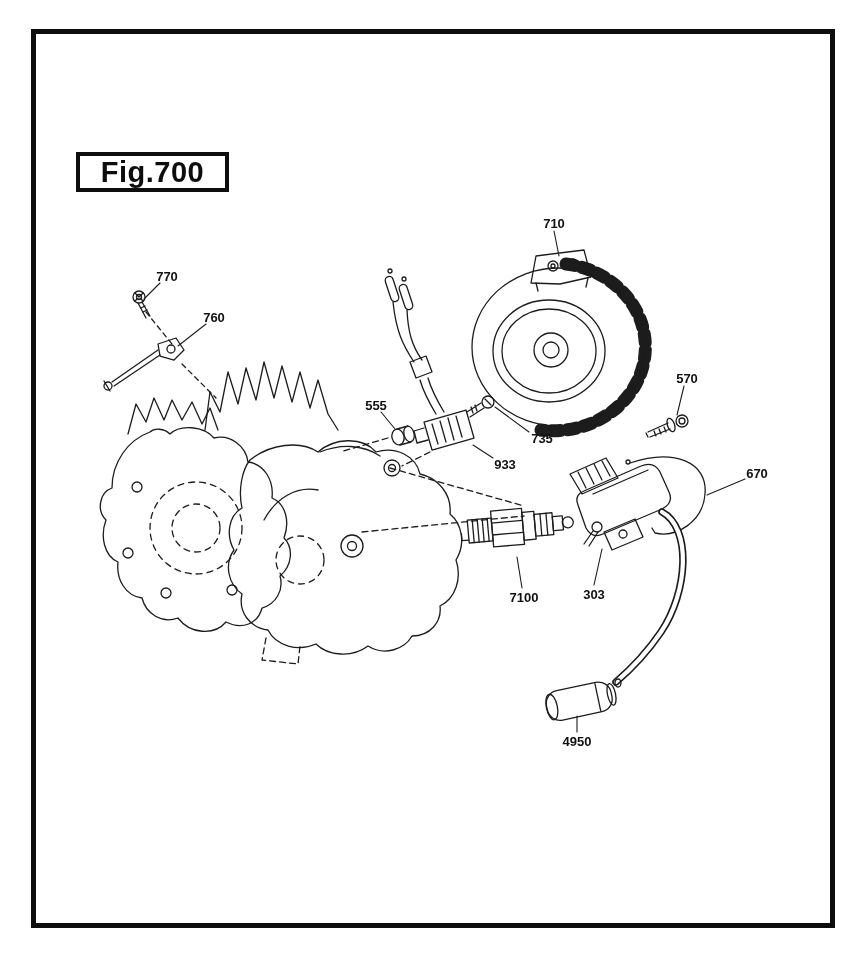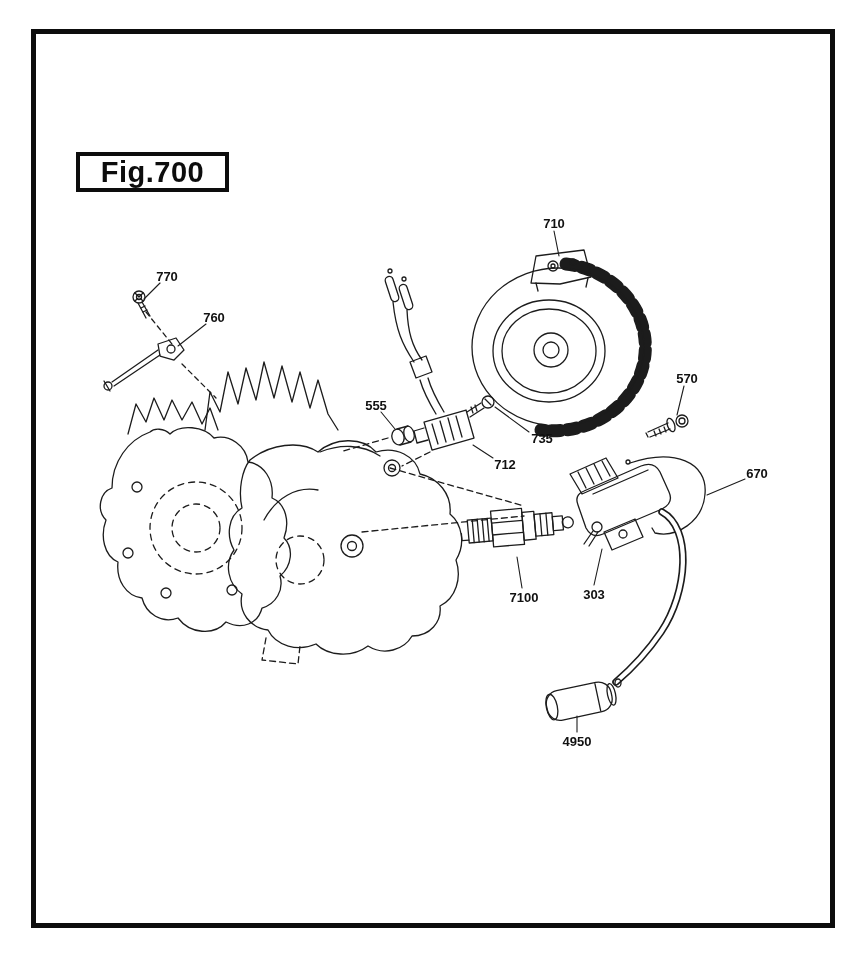--- a/index.html
+++ b/index.html
@@ -235,20 +235,20 @@
   <div class="fig-box">
     <span>Fig.700</span>
   </div>
 
 
   <div class="part-label" style="left:167px; top:276px">770</div>
   <div class="part-label" style="left:214px; top:317px">760</div>
   <div class="part-label" style="left:554px; top:223px">710</div>
   <div class="part-label" style="left:376px; top:405px">555</div>
   <div class="part-label" style="left:542px; top:438px">735</div>
-  <div class="part-label" style="left:505px; top:464px">712</div>
+  <div class="part-label" style="left:505px; top:464px">933</div>
   <div class="part-label" style="left:687px; top:378px">570</div>
   <div class="part-label" style="left:757px; top:473px">670</div>
   <div class="part-label" style="left:524px; top:597px">7100</div>
   <div class="part-label" style="left:594px; top:594px">303</div>
   <div class="part-label" style="left:577px; top:741px">4950</div>
 
 </div>
 
 </body></html>

